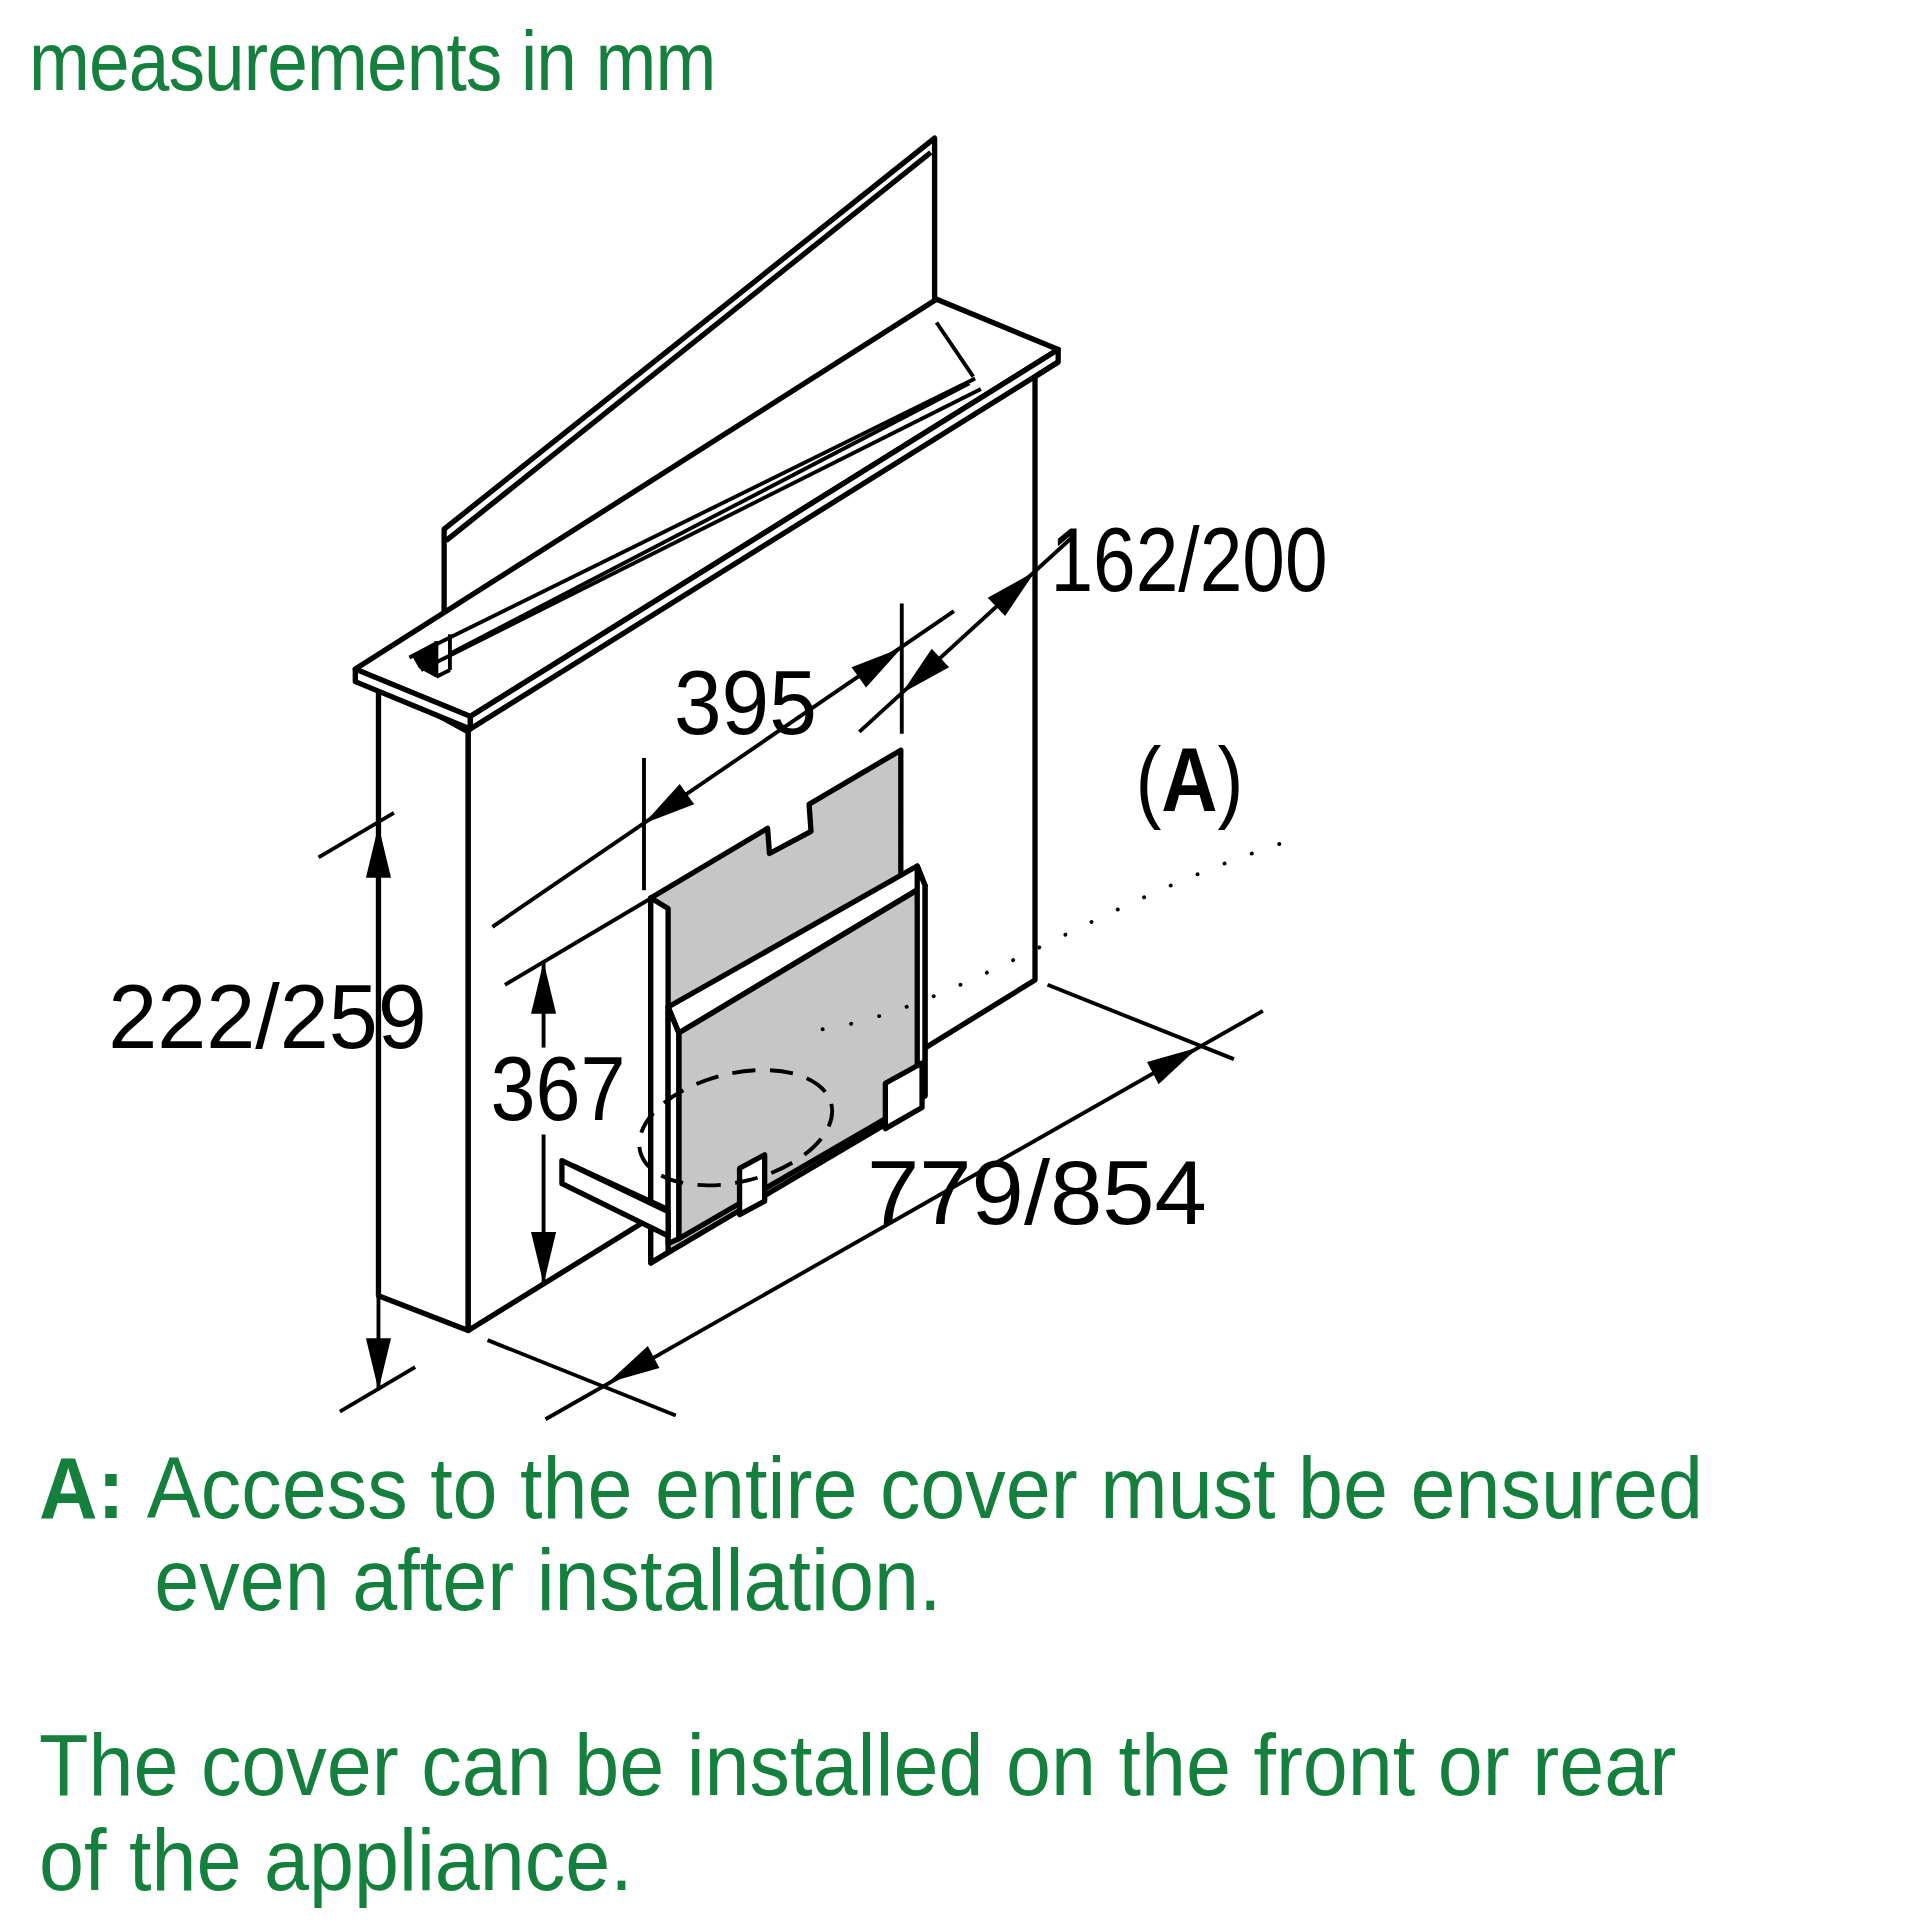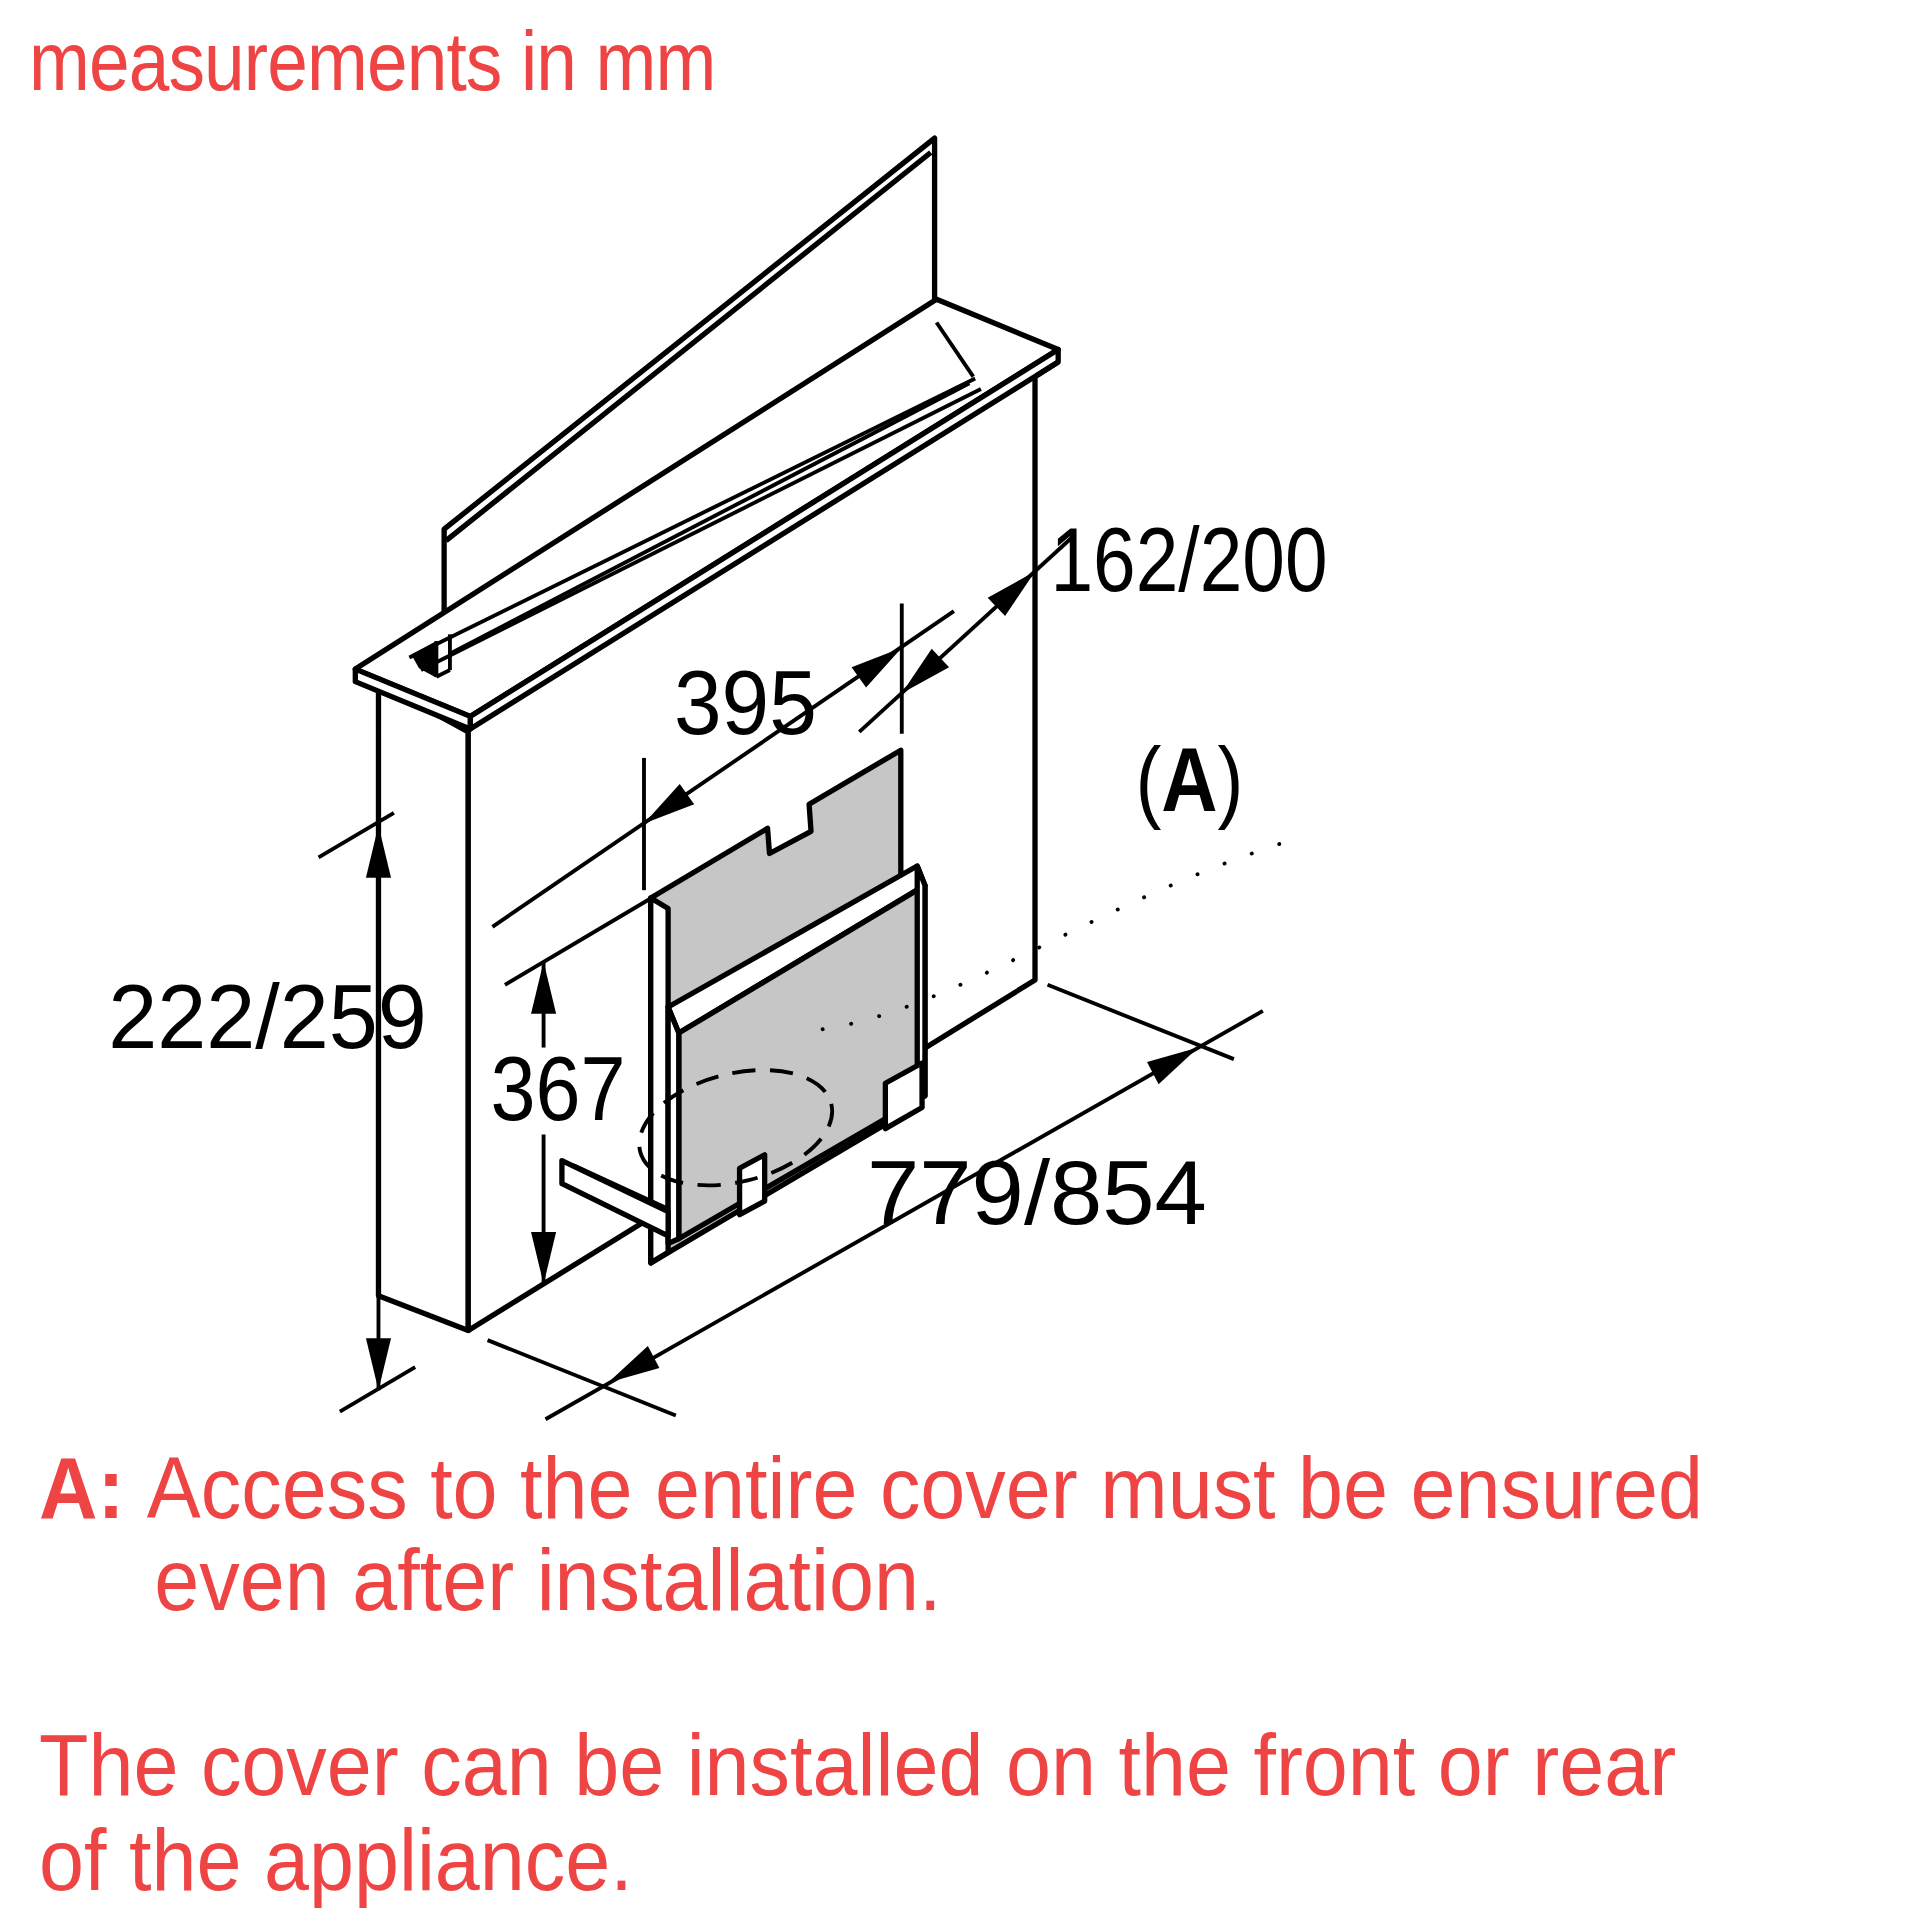--- a/index.html
+++ b/index.html
@@ -1,17 +1,17 @@
 <!DOCTYPE html>
 <html><head>
 <meta charset="utf-8">
 <style>
   html,body{margin:0;padding:0;background:#fff;}
   #page{position:relative;width:1931px;height:1931px;background:#fff;overflow:hidden;
-        font-family:"Liberation Sans",sans-serif;color:#ef4444;}
+        font-family:"Liberation Sans",sans-serif;color:#15803d;}
   #title{position:absolute;left:29px;top:13.5px;font-size:83px;font-weight:400;
          white-space:nowrap;transform:scaleX(.88);transform-origin:left top;letter-spacing:-1px;}
   svg{position:absolute;left:0;top:0;}
   .ln{fill:none;stroke:#000;stroke-width:4;stroke-miterlimit:10;}
   .ln5{fill:none;stroke:#000;stroke-width:5.5;stroke-miterlimit:10;}
   .wh{fill:#fff;stroke:#000;stroke-width:5.5;stroke-linejoin:round;}
   .gr{stroke:#000;stroke-width:5.5;stroke-linejoin:round;}
   .bk{fill:#000;stroke:none;}
   .dimtxt{font-family:"Liberation Sans",sans-serif;font-size:94px;fill:#000;}
   .note{position:absolute;font-size:87px;line-height:92px;transform:scaleX(.93);

